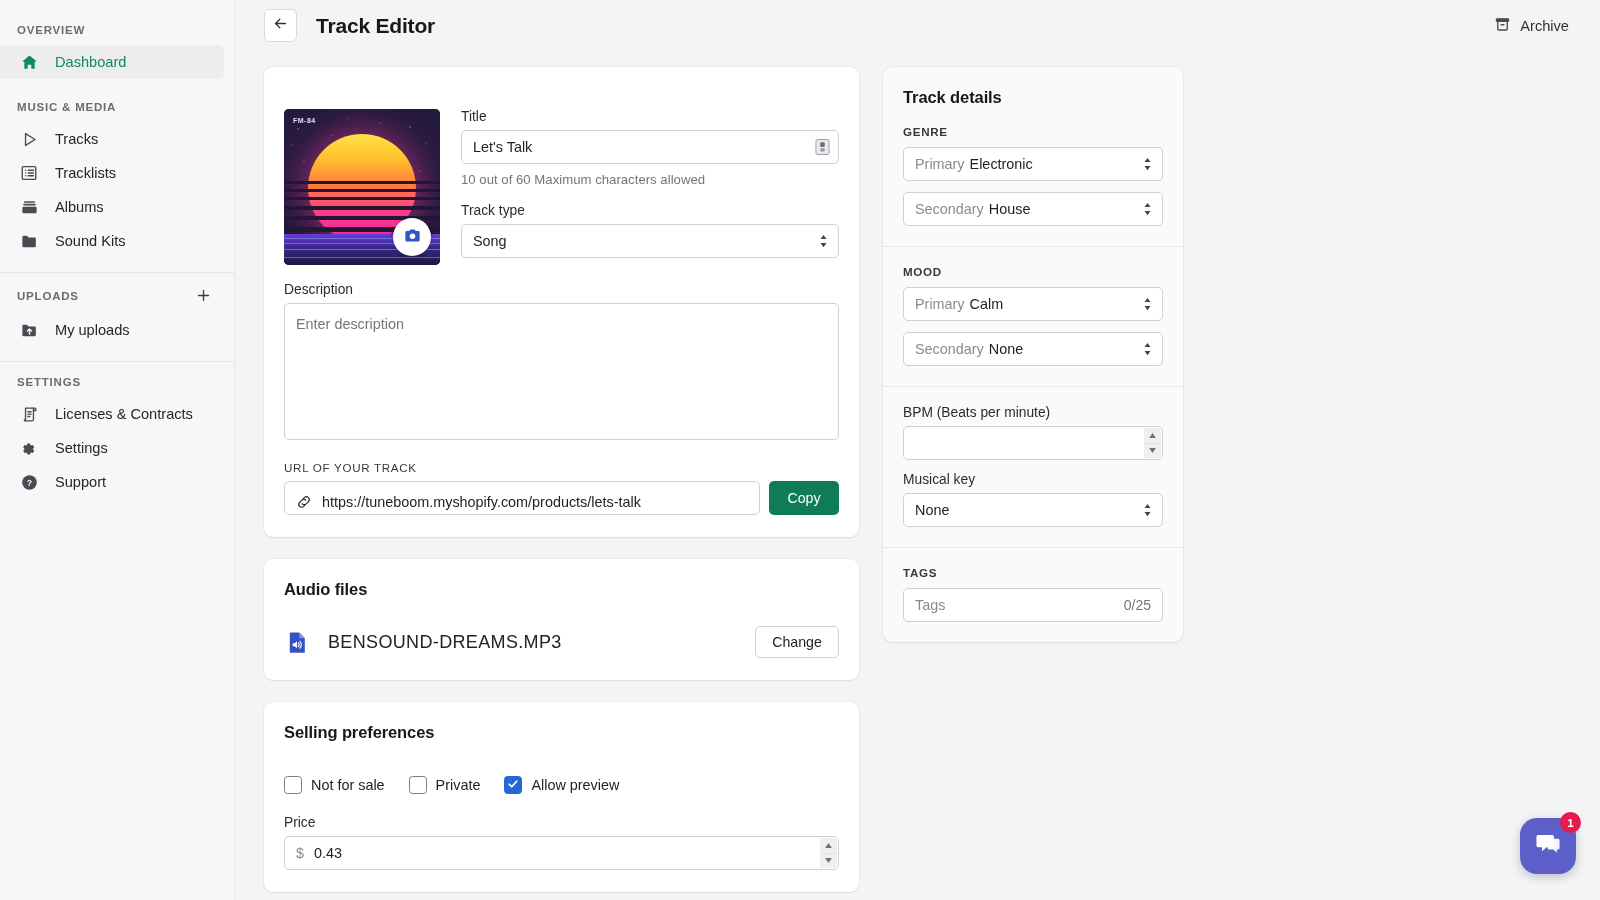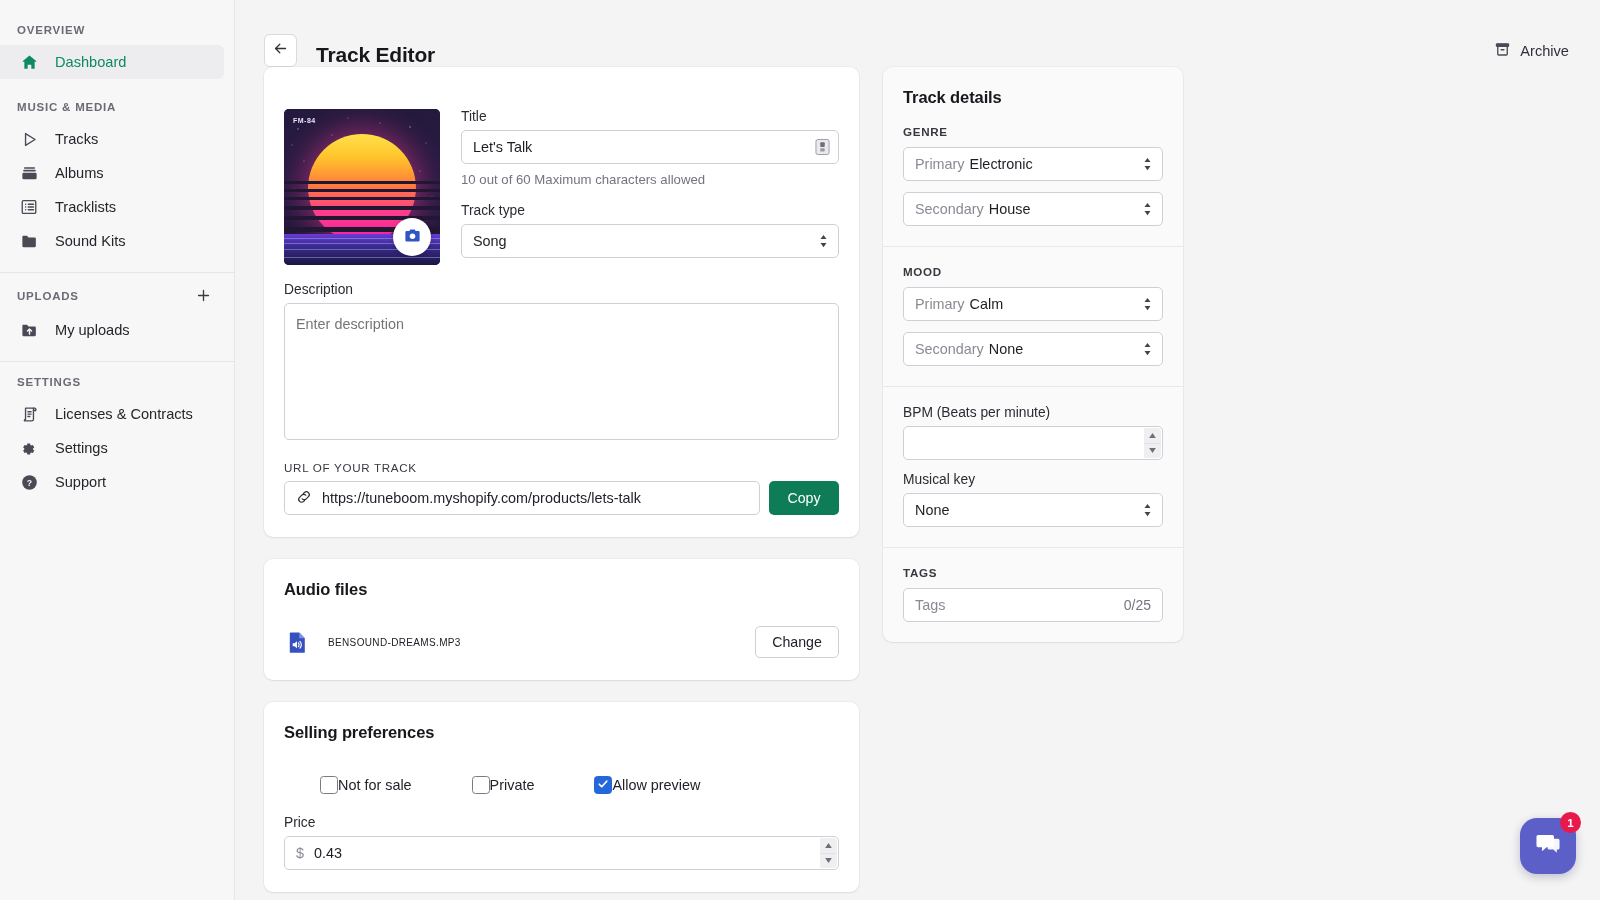--- a/index.html
+++ b/index.html
@@ -51,22 +51,22 @@
   }
   .side-divider { height: 1px; background: #E6E6E8; margin: 14px 0 4px 0; }
   .side-spacer { height: 12px; }
 
   
   .main {
     flex: 1; height: 900px; background: #F4F4F5;
     overflow: hidden; position: relative;
   }
   .topbar {
-    height: 67px; display: flex; align-items: flex-end;
-    padding: 0 27px 0 29px;
+    height: 67px; display: flex; align-items: center;
+    padding: 0 27px 16px 29px;
   }
   .back-btn {
     width: 33px; height: 33px; border: 1px solid #D9D9DE; border-radius: 6px;
     background: #FFFFFF; display: flex; align-items: center; justify-content: center;
     cursor: pointer; color: #30303A;
   }
   .page-title {
     font-size: 21px; font-weight: 700; color: #17171C; margin-left: 19px;
     letter-spacing: -0.2px;
   }
@@ -164,46 +164,46 @@
 
   .ta {
     width: 100%; height: 137px; border: 1px solid #CFCFD6; border-radius: 5px;
     background: #FFFFFF; font-size: 14.4px; color: #8A8A93;
     padding: 10px 11px; font-family: inherit; outline: none; resize: none;
     line-height: 1.4;
   }
   .url-row { display: flex; gap: 9px; margin-top: 7px; }
   .url-inp {
     flex: 1; height: 34px; border: 1px solid #CFCFD6; border-radius: 5px;
-    background: #FFFFFF; display: flex; align-items: center; gap: 10px;
-    padding: 0 11px; font-size: 14.4px; color: #22222A;
+    background: #FFFFFF; display: flex; gap: 10px;
+    padding: 12px 11px; font-size: 14.4px; color: #22222A;
   }
   .copy-btn {
     width: 70px; height: 34px; background: #0E7C57; color: #FFFFFF;
     border: none; border-radius: 5px; font-size: 14.2px; font-family: inherit;
     cursor: pointer; display: flex; align-items: center; justify-content: center;
   }
 
   
   .audio-row {
     display: flex; align-items: center; margin-top: 27px;
   }
   .audio-ic { width: 26px; height: 26px; flex: 0 0 26px; display:flex; align-items:center; justify-content:center; }
   .audio-name {
-    font-size: 10px; letter-spacing: 0.35px; color: #22222A; margin-left: 18px; flex: 1;
+    font-size: 18px; letter-spacing: 0.35px; color: #22222A; margin-left: 18px; flex: 1;
   }
   .change-btn {
     width: 84px; height: 32px; border: 1px solid #CFCFD6; border-radius: 5px;
     background: #FFFFFF; font-size: 14.2px; color: #22222A; font-family: inherit;
     cursor: pointer; display: flex; align-items: center; justify-content: center;
   }
 
   
   .cb-row { display: flex; align-items: center; gap: 11px; margin-top: 34px; }
-  .cb-item { display: flex; align-items: center; cursor: pointer; margin-right: 13px; margin-left: 36px; }
+  .cb-item { display: flex; align-items: center; gap: 9px; cursor: pointer; margin-right: 13px; }
   .cb {
     width: 18px; height: 18px; border: 1.6px solid #7B7B86; border-radius: 3.5px;
     background: #FFFFFF; flex: 0 0 18px; display: flex; align-items: center; justify-content: center;
   }
   .cb.checked { background: #2467D9; border-color: #2467D9; }
   .cb-label { font-size: 14.4px; color: #22222A; }
   .price-wrap { margin-top: 21px; }
   .spin-inp {
     width: 100%; height: 34px; border: 1px solid #CFCFD6; border-radius: 5px;
     background: #FFFFFF; display: flex; align-items: center; padding: 0 11px;
@@ -286,39 +286,39 @@
       <div class="side-item">
         <span class="ic">
           <svg width="19" height="19" viewBox="0 0 24 24" fill="none" stroke="#4A4A55" stroke-width="1.7" stroke-linejoin="round">
               <path d="M7 4.5v15l12-7.5z"></path>
             </svg>
         </span>
         <span>Tracks</span>
       </div>
       <div class="side-item">
         <span class="ic">
-          <svg width="19" height="19" viewBox="0 0 24 24" fill="#4A4A55">
-              <rect x="5" y="4" width="14" height="1.9" rx="0.9"></rect>
-              <rect x="4" y="7.4" width="16" height="2.1" rx="1"></rect>
-              <rect x="3" y="11" width="18" height="8.4" rx="1.6"></rect>
-            </svg>
-        </span>
-        <span>Albums</span>
-      </div>
-      <div class="side-item">
-        <span class="ic">
           <svg width="18" height="18" viewBox="0 0 24 24" fill="none" stroke="#4A4A55" stroke-width="1.8">
               <rect x="3" y="3.5" width="18" height="17" rx="1.6"></rect>
               <circle cx="7.5" cy="8.3" r="1" fill="#4A4A55" stroke="none"></circle>
               <circle cx="7.5" cy="12" r="1" fill="#4A4A55" stroke="none"></circle>
               <circle cx="7.5" cy="15.7" r="1" fill="#4A4A55" stroke="none"></circle>
               <path d="M11 8.3h7M11 12h7M11 15.7h7" stroke-linecap="round"></path>
             </svg>
         </span>
         <span>Tracklists</span>
+      </div>
+      <div class="side-item">
+        <span class="ic">
+          <svg width="19" height="19" viewBox="0 0 24 24" fill="#4A4A55">
+              <rect x="5" y="4" width="14" height="1.9" rx="0.9"></rect>
+              <rect x="4" y="7.4" width="16" height="2.1" rx="1"></rect>
+              <rect x="3" y="11" width="18" height="8.4" rx="1.6"></rect>
+            </svg>
+        </span>
+        <span>Albums</span>
       </div>
       <div class="side-item">
         <span class="ic">
           <svg width="19" height="19" viewBox="0 0 24 24" fill="#4A4A55">
               <path d="M3 6.2c0-.8.6-1.4 1.4-1.4h4.4l2 2.3h7.8c.8 0 1.4.6 1.4 1.4v9.3c0 .8-.6 1.4-1.4 1.4H4.4c-.8 0-1.4-.6-1.4-1.4V6.2z"></path>
             </svg>
         </span>
         <span>Sound Kits</span>
       </div>
     </div>

